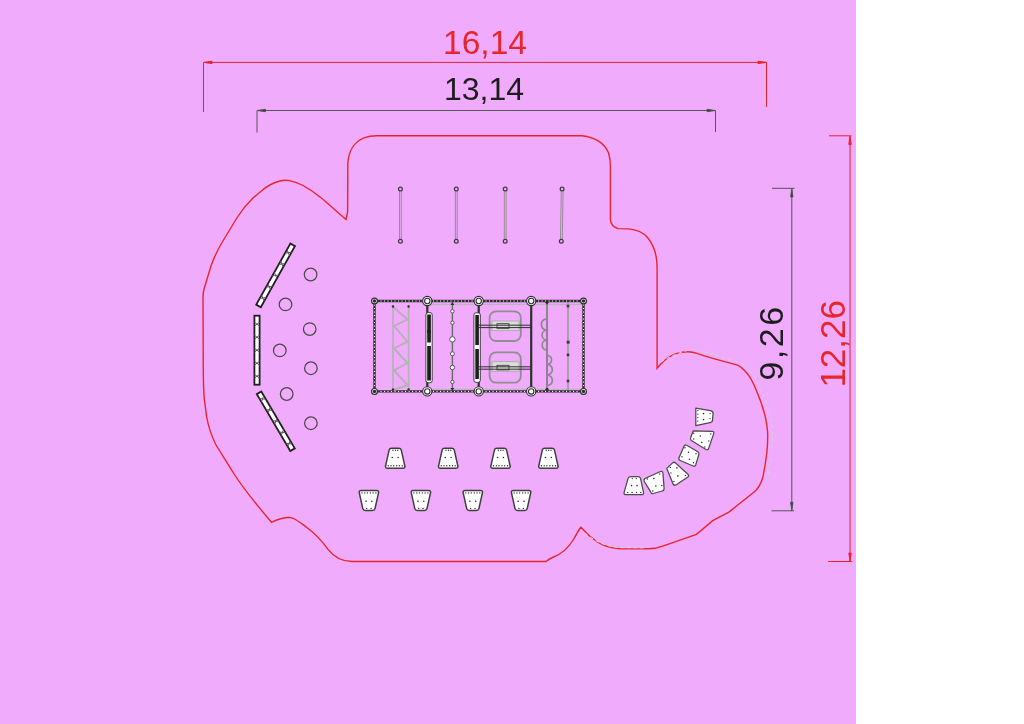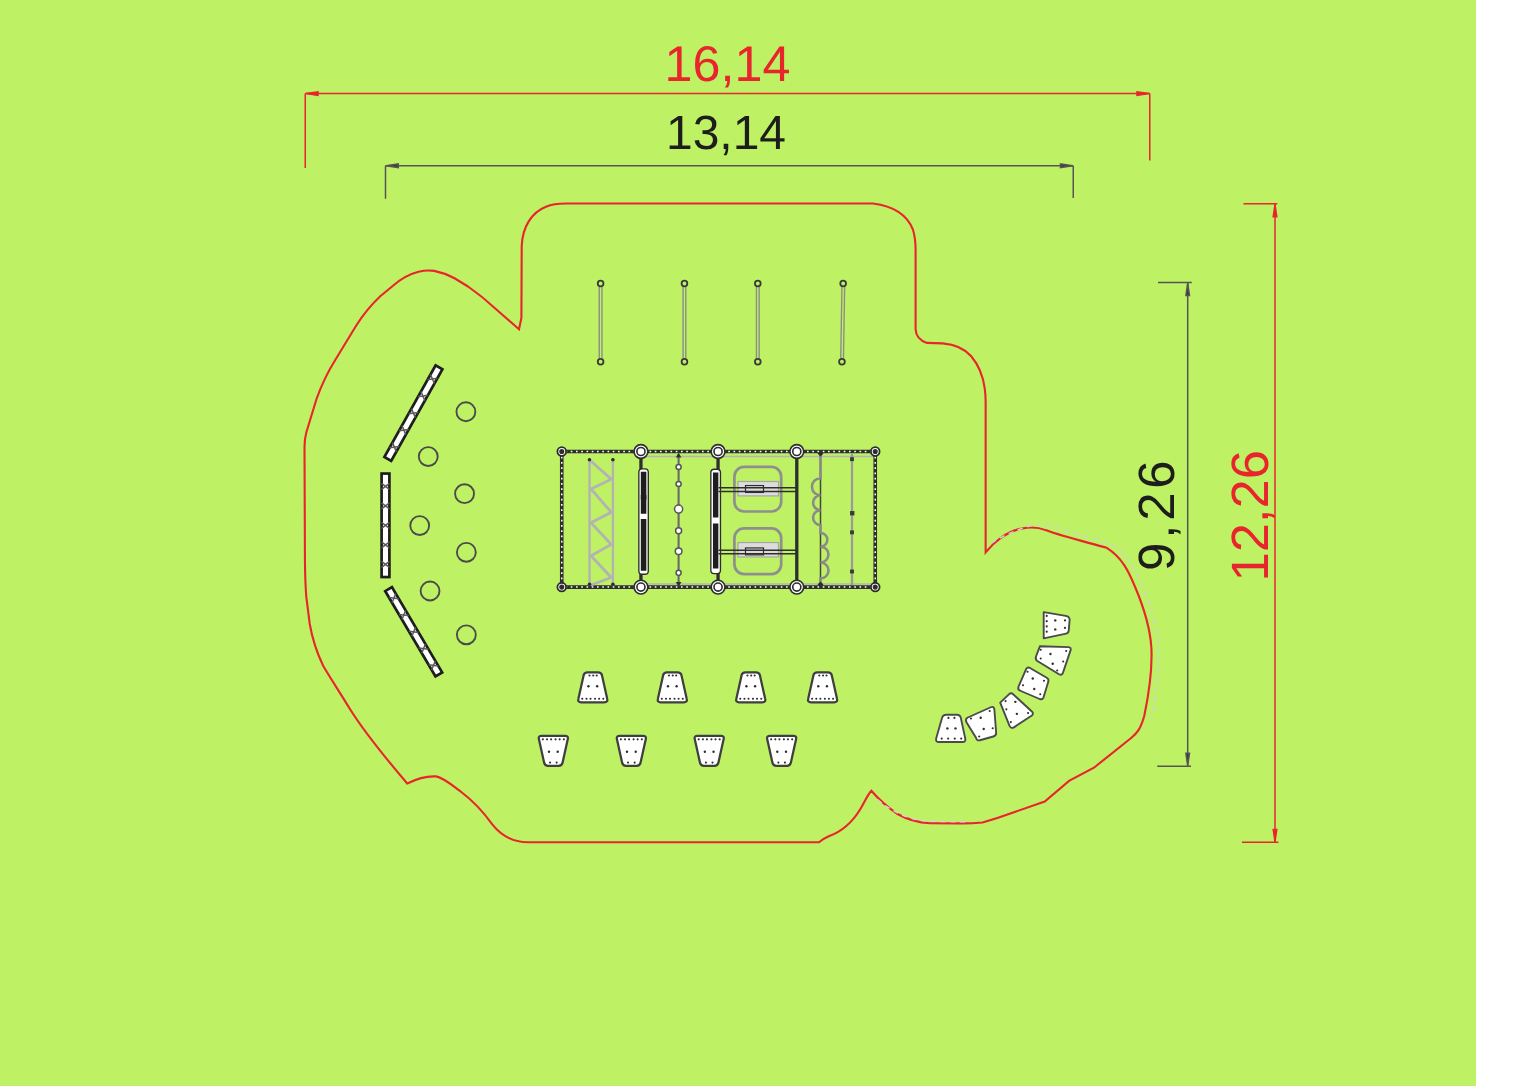--- a/index.html
+++ b/index.html
@@ -1,16 +1,16 @@
 <!DOCTYPE html>
 <html><head>
 <meta charset="utf-8">
 <style>
   html,body{margin:0;padding:0;background:#ffffff;}
-  #page{width:984px;height:724px;position:relative;overflow:hidden;background:#bef264;
+  #page{width:856px;height:724px;position:relative;overflow:hidden;background:#f0abfc;
         font-family:"Liberation Sans", sans-serif;}
   svg{position:absolute;left:0;top:0;}
   text{font-family:"Liberation Sans", sans-serif;}
 </style>
 </head>
 <body>
 <div id="page">
 <svg width="1024" height="724" viewBox="0 0 1024 724">
 
 <path id="blob" d="M 377,135.7

